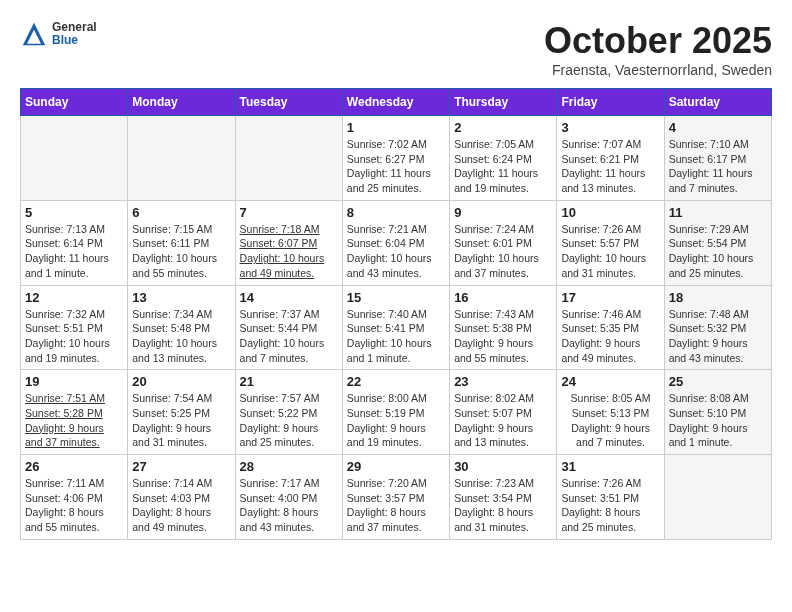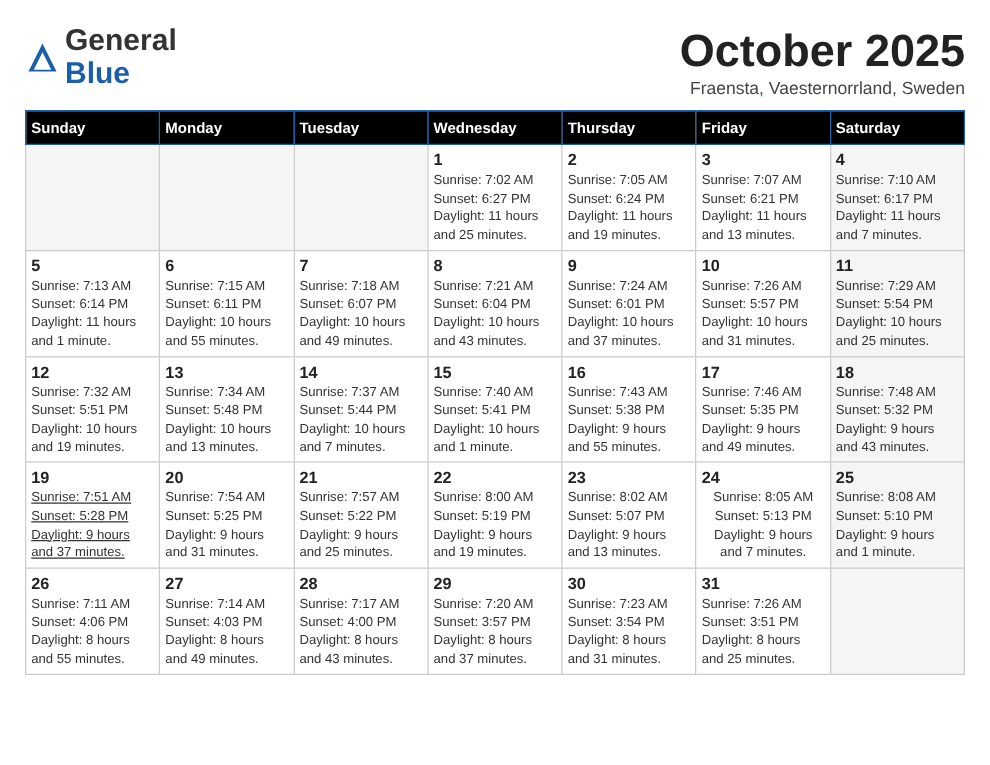--- a/index.html
+++ b/index.html
@@ -15,21 +15,21 @@
       justify-content: space-between;
       align-items: flex-start;
       margin-bottom: 10px;
     }
     .logo {
       display: flex;
       align-items: center;
       gap: 4px;
     }
     .logo-text {
-      font-size: 24px;
+      font-size: 12px;
       font-weight: bold;
       line-height: 1.1;
     }
     .logo-general { color: #333; }
     .logo-blue { color: #1a5fa8; }
     .logo-icon {
       width: 28px;
       height: 28px;
     }
     .title-block {
@@ -44,21 +44,21 @@
     .subtitle {
       font-size: 14px;
       color: #444;
     }
     .calendar {
       width: 100%;
       border-collapse: collapse;
       font-size: 11px;
     }
     .calendar th {
-      background: #000000;
+      background: #6d28d9;
       color: #fff;
       padding: 6px 4px;
       text-align: left;
       font-size: 12px;
       border: 1px solid #1a5fa8;
     }
     .calendar td {
       vertical-align: top;
       border: 1px solid #ccc;
       padding: 4px;
@@ -157,21 +157,21 @@
         </td>
         <td>
           <div class="day-num">6</div>
           <div class="cell-text" style="white-space: pre-line;">Sunrise: 7:15 AM
 Sunset: 6:11 PM
 Daylight: 10 hours
 and 55 minutes.</div>
         </td>
         <td>
           <div class="day-num">7</div>
-          <div class="cell-text" style="white-space: pre-line;">Sunrise: 7:18 AM
+          <div class="cell-text" style="white-space: pre-line; text-decoration: underline;">Sunrise: 7:18 AM
 Sunset: 6:07 PM
 Daylight: 10 hours
 and 49 minutes.</div>
         </td>
         <td>
           <div class="day-num">8</div>
           <div class="cell-text" style="white-space: pre-line;">Sunrise: 7:21 AM
 Sunset: 6:04 PM
 Daylight: 10 hours
 and 43 minutes.</div>

